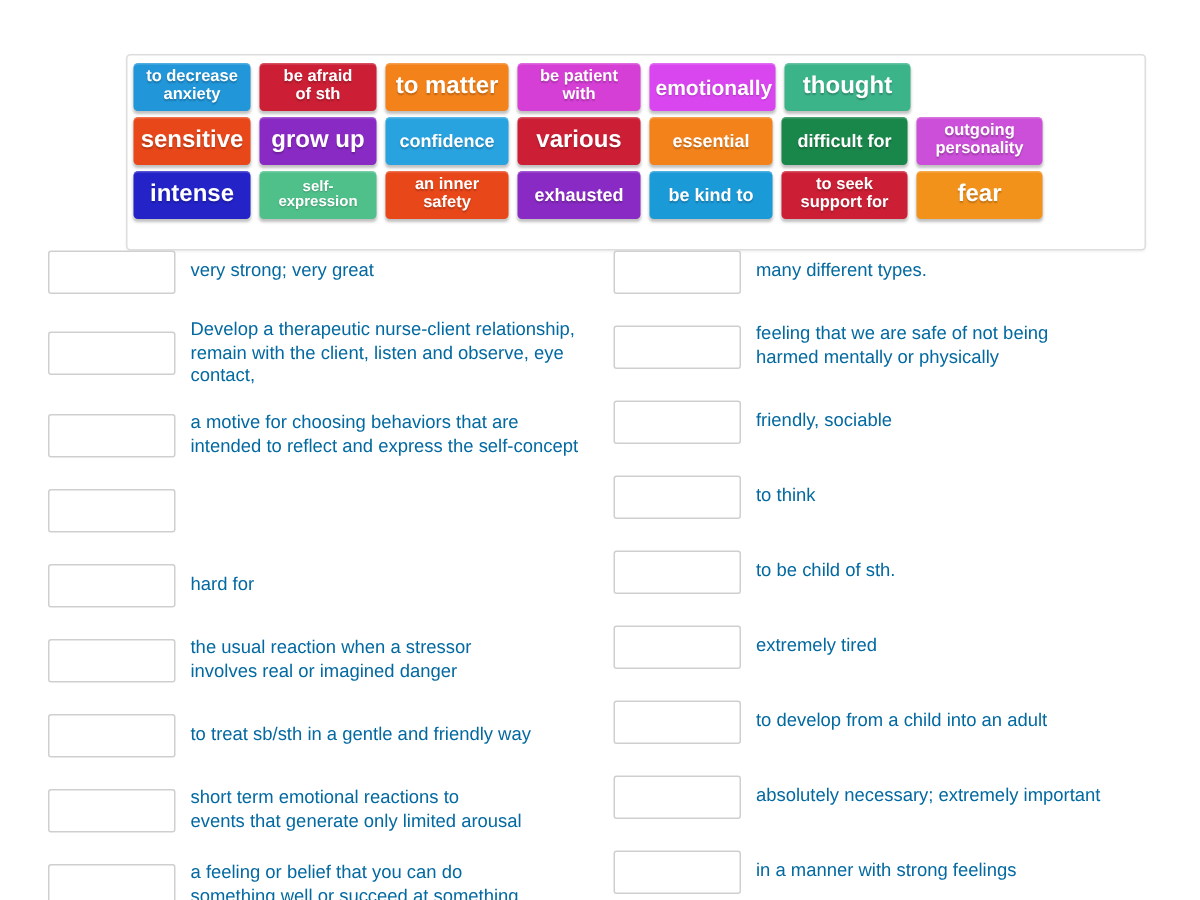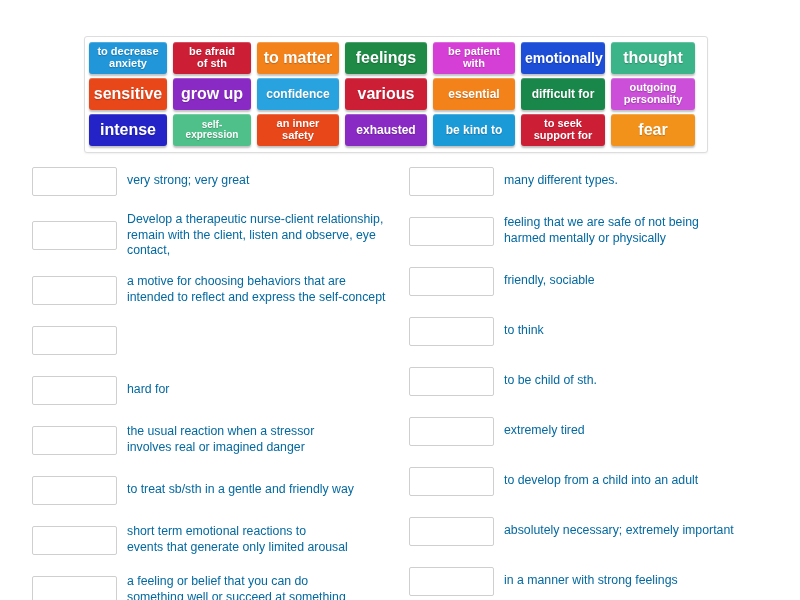--- a/index.html
+++ b/index.html
@@ -13,22 +13,22 @@
     font-family: "Liberation Sans", sans-serif;
     overflow: hidden;
     position: relative;
   }
 
   
   #tile-bank {
     position: absolute;
     left: 84px;
     top: 36px;
-    width: 624px;
-    padding: 5px 4px 6px 4px;
+    width: 680px;
+    padding: 5px 4px 20px 4px;
     box-sizing: border-box;
     background: #ffffff;
     border: 1px solid #dddddd;
     border-radius: 3px;
     box-shadow: 0 1px 2px rgba(0,0,0,0.06);
   }
   .tile-row {
     display: flex;
     gap: 6px;
     margin-bottom: 4px;
@@ -106,28 +106,25 @@
         <span class="t-txt" style="white-space: pre-line;">to decrease
 anxiety</span>
       </div>
       <div class="tile fs11" style="flex: 0 0 78px; background: rgb(204, 31, 53);">
         <span class="t-txt" style="white-space: pre-line;">be afraid
 of sth</span>
       </div>
       <div class="tile fs16" style="flex: 0 0 82px; background: rgb(243, 130, 26);">
         <span class="t-txt" style="white-space: pre-line;">to matter</span>
       </div>
-      <div class="tile fs16" style="flex: 0 0 82px; background: rgb(30, 138, 70);">
-        <span class="t-txt" style="white-space: pre-line;">feelings</span>
-      </div>
       <div class="tile fs11" style="flex: 0 0 82px; background: rgb(214, 63, 214);">
         <span class="t-txt" style="white-space: pre-line;">be patient
 with</span>
       </div>
-      <div class="tile fs14" style="flex: 0 0 84px; background: #1d4ed8;">
+      <div class="tile fs14" style="flex: 0 0 84px; background: #d946ef;">
         <span class="t-txt" style="white-space: pre-line;">emotionally</span>
       </div>
       <div class="tile fs16" style="flex: 0 0 84px; background: rgb(60, 180, 137);">
         <span class="t-txt" style="white-space: pre-line;">thought</span>
       </div>
     </div>
     <div class="tile-row">
       <div class="tile fs16" style="flex: 0 0 78px; background: rgb(232, 71, 26);">
         <span class="t-txt" style="white-space: pre-line;">sensitive</span>
       </div>

